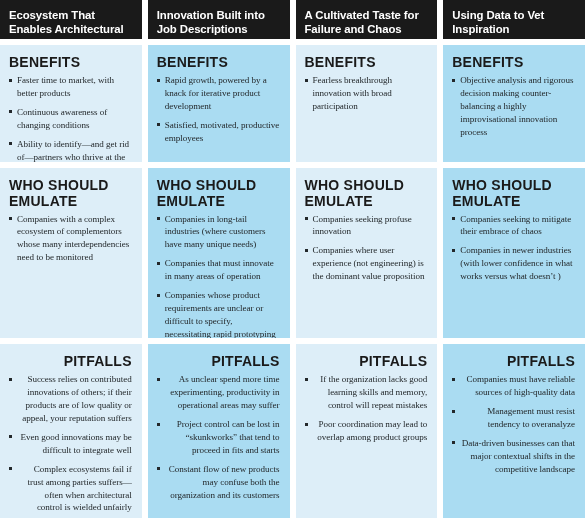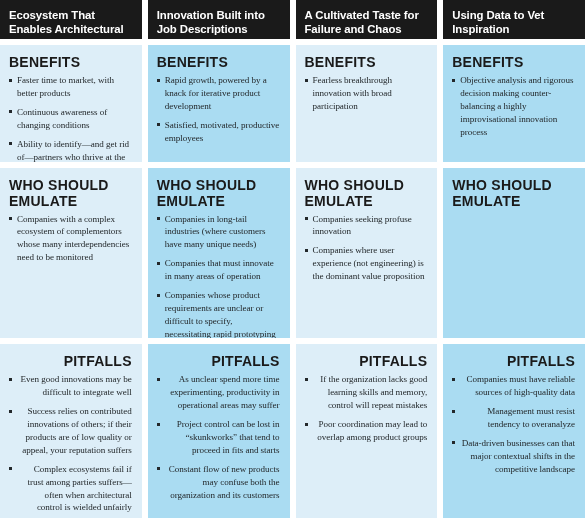--- a/index.html
+++ b/index.html
@@ -112,22 +112,22 @@
     </div>
     <div class="section section-emulate">
       <div class="section-title">WHO SHOULD EMULATE</div>
       <ul class="bullets">
         <li>Companies with a complex ecosystem of complementors whose many interdependencies need to be monitored</li>
       </ul>
     </div>
     <div class="section section-pitfalls">
       <div class="section-title">PITFALLS</div>
       <ul class="bullets">
+        <li>Success relies on contributed innovations of others; if their products are of low quality or appeal, your reputation suffers</li>
         <li>Even good innovations may be difficult to integrate well</li>
-        <li>Success relies on contributed innovations of others; if their products are of low quality or appeal, your reputation suffers</li>
         <li>Complex ecosystems fail if trust among parties suffers—often when architectural control is wielded unfairly</li>
       </ul>
     </div>
   </div>
 
   <div class="column tint-b">
     <div class="col-header">Innovation Built into Job Descriptions</div>
     <div class="section section-benefits">
       <div class="section-title">BENEFITS</div>
       <ul class="bullets">
@@ -180,20 +180,24 @@
   <div class="column tint-b">
     <div class="col-header">Using Data to Vet Inspiration</div>
     <div class="section section-benefits">
       <div class="section-title">BENEFITS</div>
       <ul class="bullets">
         <li>Objective analysis and rigorous decision making counter-balancing a highly improvisational innovation process</li>
       </ul>
     </div>
     <div class="section section-emulate">
       <div class="section-title">WHO SHOULD EMULATE</div>
+      <ul class="bullets">
+        <li>Companies seeking to mitigate their embrace of chaos</li>
+        <li>Companies in newer industries (with lower confidence in what works versus what doesn’t )</li>
+      </ul>
     </div>
     <div class="section section-pitfalls">
       <div class="section-title">PITFALLS</div>
       <ul class="bullets">
         <li>Companies must have reliable sources of high-quality data</li>
         <li>Management must resist tendency to overanalyze</li>
         <li>Data-driven businesses can that major contextual shifts in the competitive landscape</li>
       </ul>
     </div>
   </div>

